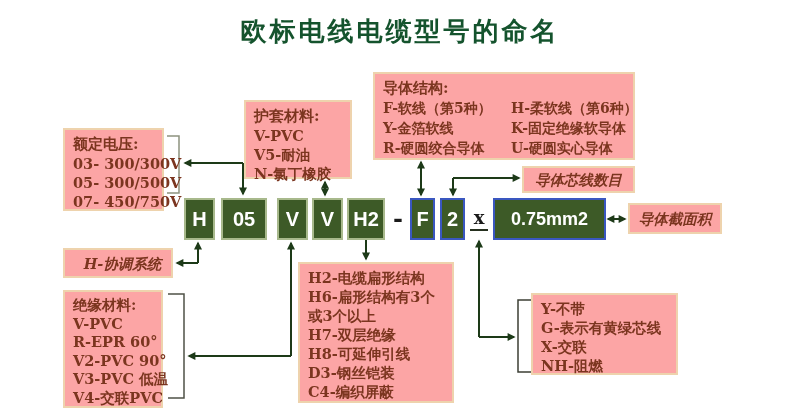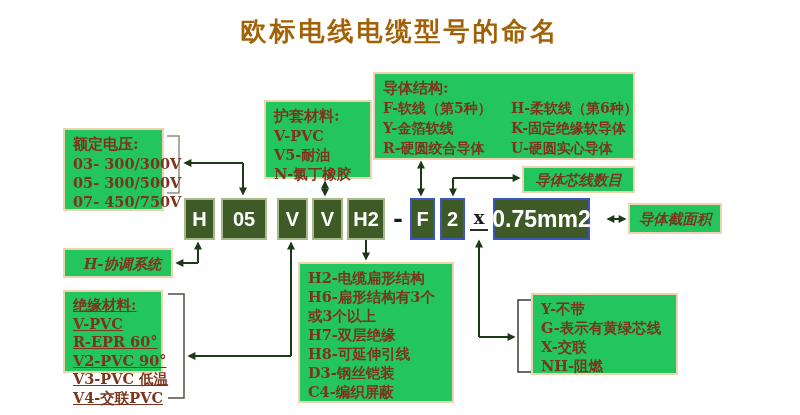--- a/index.html
+++ b/index.html
@@ -1,23 +1,23 @@
 <!DOCTYPE html>
 <html><head>
 <meta charset="utf-8">
 <style>
   html,body{margin:0;padding:0;background:#ffffff;}
   .canvas{position:relative;width:800px;height:415px;background:#ffffff;overflow:hidden;
           font-family:"DejaVu Serif","Liberation Serif",serif;}
   .title{position:absolute;left:0;top:14px;width:800px;text-align:center;
-         font-size:26px;font-weight:bold;color:#a16207;letter-spacing:3px;}
+         font-size:26px;font-weight:bold;color:#14532d;letter-spacing:3px;}
   .overlay{position:absolute;left:0;top:0;width:800px;height:415px;pointer-events:none;}
 
   
-  .lbox{position:absolute;background:#22c55e;border:2px solid #eed3ad;color:#7b351f;
+  .lbox{position:absolute;background:#fca5a5;border:2px solid #eed3ad;color:#7b351f;
         font-weight:bold;box-sizing:border-box;padding:4px 8px;}
   .lbox .ln{font-size:14.5px;line-height:19px;white-space:nowrap;}
   .lbox .lbox-title{font-size:15px;line-height:20px;white-space:nowrap;}
   .lbox.center{display:flex;align-items:center;justify-content:center;padding:2px 4px;font-style:italic;}
   .lbox.center .ln{font-size:14.5px;}
 
   .two-col{display:grid;grid-template-columns:124px 1fr;column-gap:4px;}
   .two-col .ln{font-size:14px;line-height:20px;}
 
   
@@ -74,21 +74,21 @@
     <div class="two-col">
       <div class="ln">F-软线（第5种）</div>
       <div class="ln">H-柔软线（第6种）</div>
       <div class="ln">Y-金箔软线</div>
       <div class="ln">K-固定绝缘软导体</div>
       <div class="ln">R-硬圆绞合导体</div>
       <div class="ln">U-硬圆实心导体</div>
     </div>
   </div>
 
-  <div class="lbox" style="left:264px;top:100px;width:108px;height:79px;">
+  <div class="lbox" style="left:244px;top:100px;width:108px;height:79px;">
     <div class="lbox-title">护套材料:</div>
     <div class="ln">V-PVC</div>
     <div class="ln">V5-耐油</div>
     <div class="ln">N-氯丁橡胶</div>
   </div>
 
   <div class="lbox" style="left:63px;top:128px;width:101px;height:83px;">
     <div class="lbox-title">额定电压:</div>
     <div class="ln">03- 300/300V</div>
     <div class="ln">05- 300/500V</div>
@@ -100,21 +100,21 @@
   </div>
 
   <div class="lbox center" style="left:628px;top:203px;width:94px;height:31px;">
     <div class="ln">导体截面积</div>
   </div>
 
   <div class="lbox center" style="left:63px;top:248px;width:110px;height:30px;padding-left:13px;">
     <div class="ln">H-协调系统</div>
   </div>
 
-  <div class="lbox" style="left:63px;top:290px;width:100px;height:83px;text-decoration:underline;">
+  <div class="lbox" style="left:63px;top:290px;width:100px;height:118px;">
     <div class="lbox-title" style="font-size:14.5px;line-height:18.5px;">绝缘材料:</div>
     <div class="ln" style="line-height:18.5px;">V-PVC</div>
     <div class="ln" style="line-height:18.5px;">R-EPR 60°</div>
     <div class="ln" style="line-height:18.5px;">V2-PVC 90°</div>
     <div class="ln" style="line-height:18.5px;">V3-PVC 低温</div>
     <div class="ln" style="line-height:18.5px;">V4-交联PVC</div>
   </div>
 
   <div class="lbox" style="left:298px;top:262px;width:156px;height:141px;">
     <div class="ln">H2-电缆扁形结构</div>
@@ -135,15 +135,15 @@
 
   <div class="gbox" style="left:184px;width:31px;">H</div>
   <div class="gbox" style="left:221px;width:46px;">05</div>
   <div class="gbox" style="left:277px;width:31px;">V</div>
   <div class="gbox" style="left:312px;width:31px;">V</div>
   <div class="gbox" style="left:347px;width:38px;">H2</div>
   <div class="sep dash">-</div>
   <div class="gbox blue" style="left:410px;width:25px;">F</div>
   <div class="gbox blue" style="left:440px;width:25px;">2</div>
   <div class="sep times">x</div>
-  <div class="gbox blue" style="left:493px;width:97px;font-size:23px;">0.75mm2</div>
+  <div class="gbox blue" style="left:493px;width:113px;font-size:18px;">0.75mm2</div>
 
 </div>
 
 </body></html>

